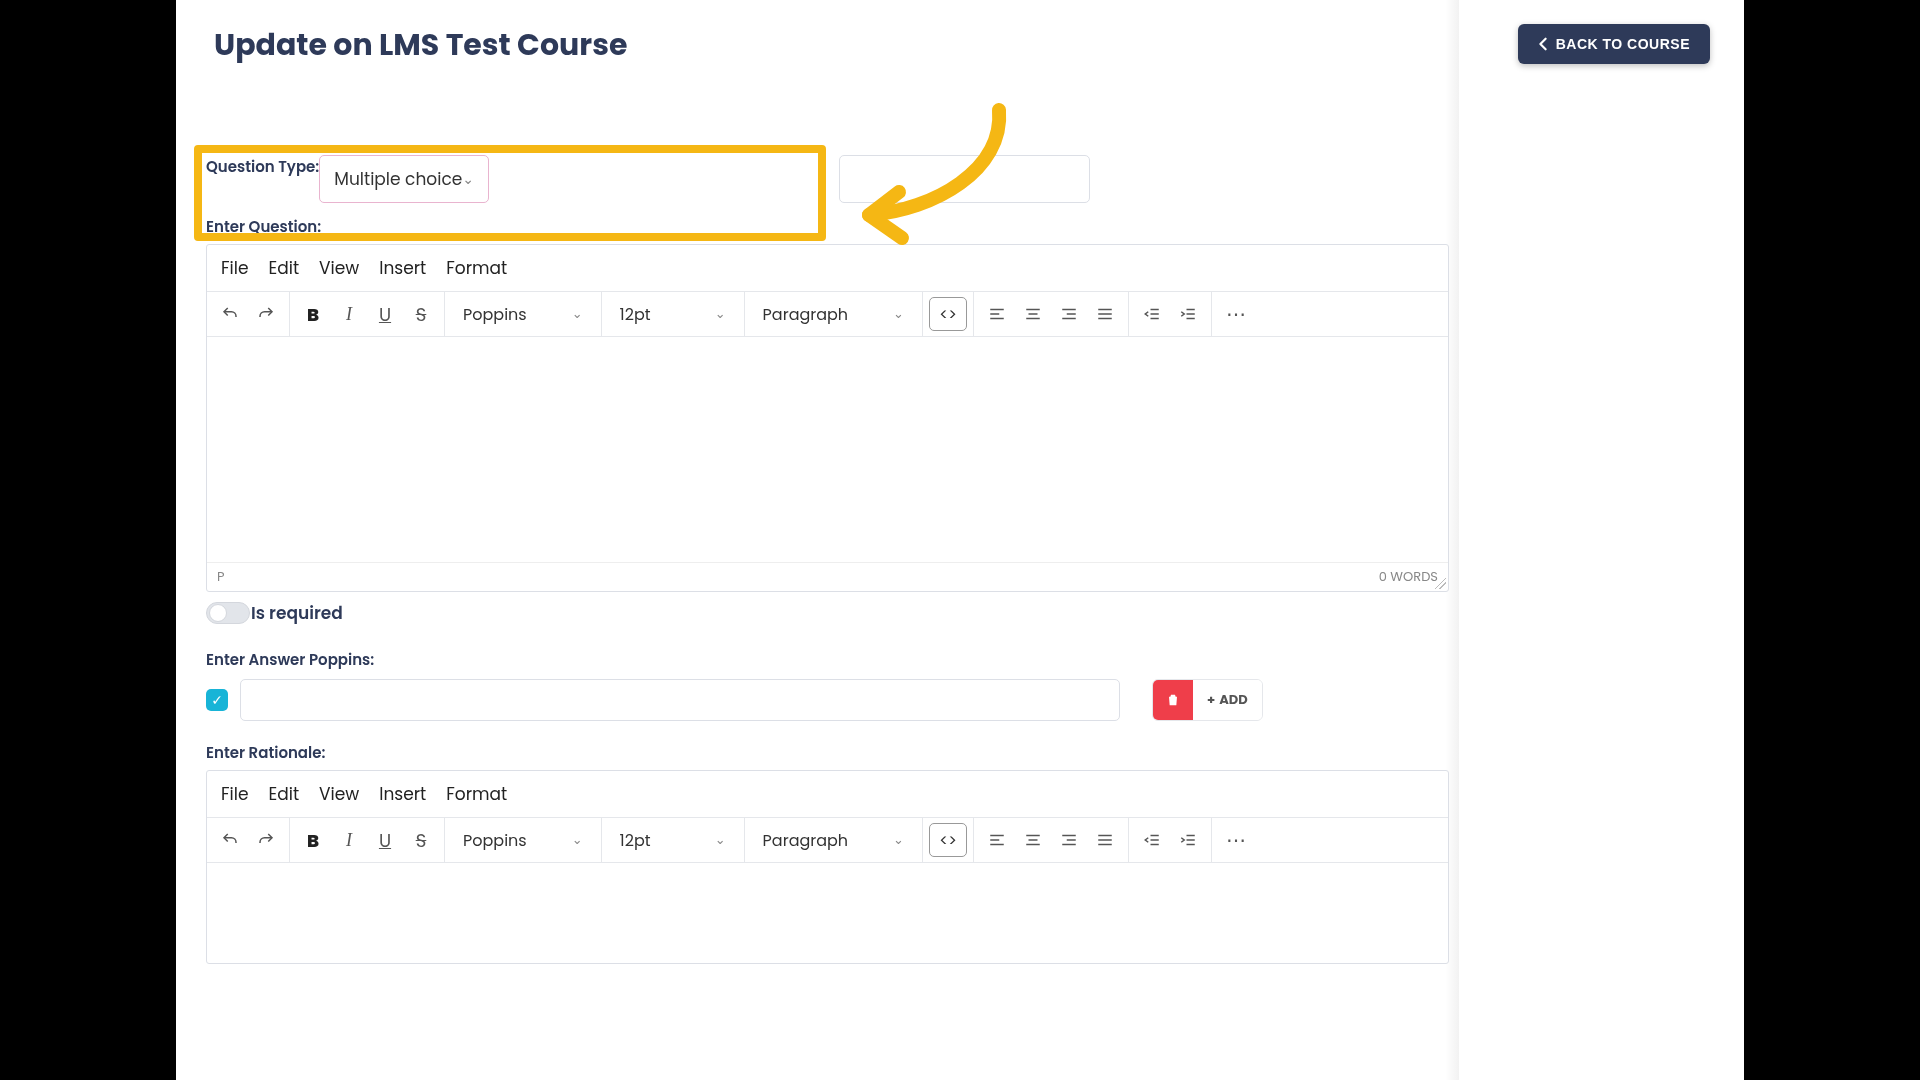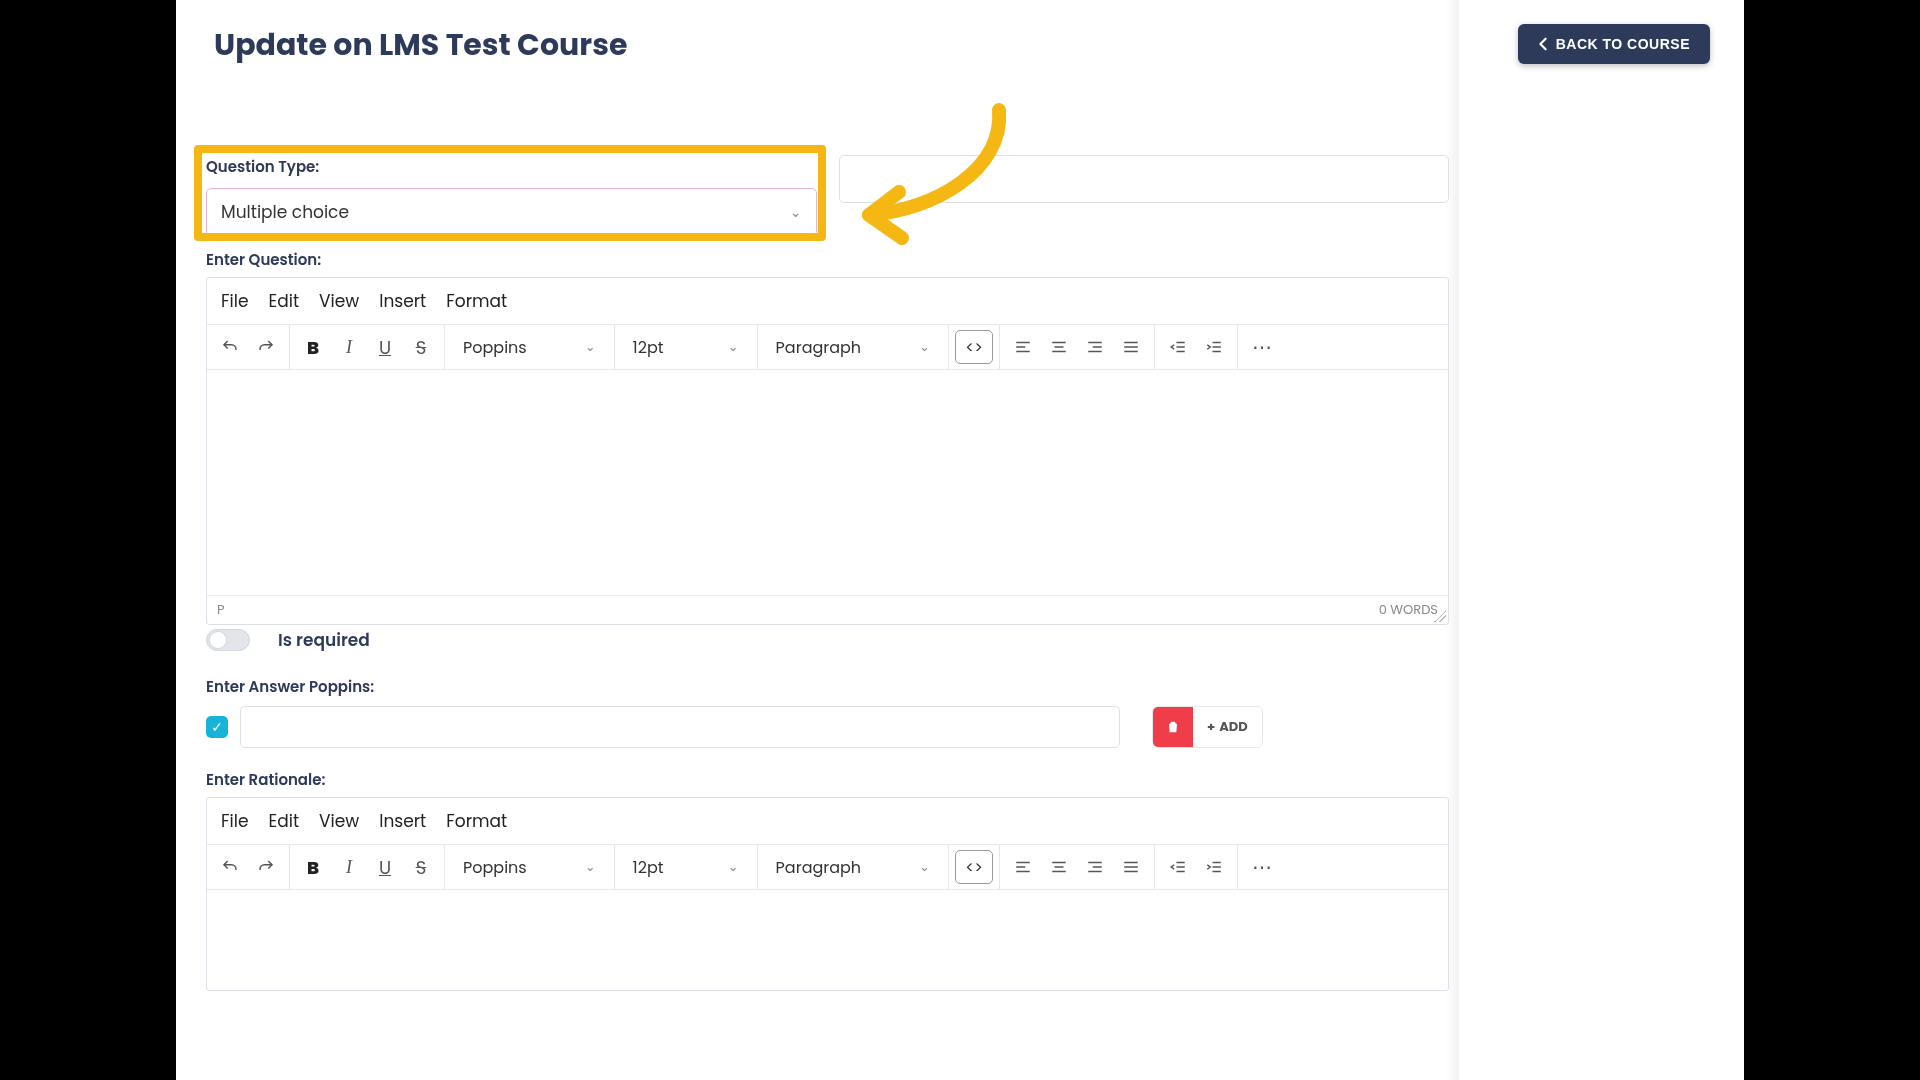--- a/index.html
+++ b/index.html
@@ -60,21 +60,21 @@
     left:30px;
     right:295px;   
     top:155px;
   }
 
   .row2 {
     display:flex;
     gap:22px;
     margin-bottom:12px;
   }
-  .field { flex:1; display:flex; flex-direction:column; }
+  .field { flex:1; display:flex; flex-direction:row; }
   .label {
     font-size:15px;
     font-weight:600;
     color:#2e3a59;
     margin-bottom:10px;
   }
   .select-wrap, .text-input {
     height:48px;
     border:1px solid #dcdfe6;
     border-radius:5px;
@@ -152,21 +152,21 @@
     justify-content:center;
     font-size:18px;
     color:#555;
     cursor:pointer;
     border-radius:4px;
   }
   .tb-btn.disabled { color:#aaa; cursor:default; }
   .tb-drop {
     display:flex;
     align-items:center;
-    gap:58px;
+    gap:45px;
     font-size:16px;
     color:#333;
     padding:0 12px;
     cursor:pointer;
     min-width:130px;
     justify-content:space-between;
   }
   .tb-drop .chev { font-size:13px; }
   .tb-code {
     width:38px;height:34px;border:1px solid #999;border-radius:5px;
@@ -194,22 +194,22 @@
     position:absolute; right:2px; bottom:2px;
     width:12px;height:12px;
     background:
       linear-gradient(135deg, transparent 0 50%, #bbb 50% 58%, transparent 58% 70%, #bbb 70% 78%, transparent 78%);
   }
 
   
   .toggle-row {
     display:flex;
     align-items:center;
-    gap:28px;
-    margin-top:2px;
+    gap:1px;
+    margin-top:8px;
     margin-bottom:22px;
   }
   .toggle {
     width:44px;height:22px;border-radius:11px;background:#e2e5ea;border:1px solid #d4d7dd;position:relative;cursor:pointer;
   }
   .toggle .knob {
     position:absolute;left:2px;top:1px;width:18px;height:18px;border-radius:9px;background:#fff;border:1px solid #d4d7dd;
   }
   .toggle-label {
     font-size:17px;font-weight:600;color:#2e3a59;

